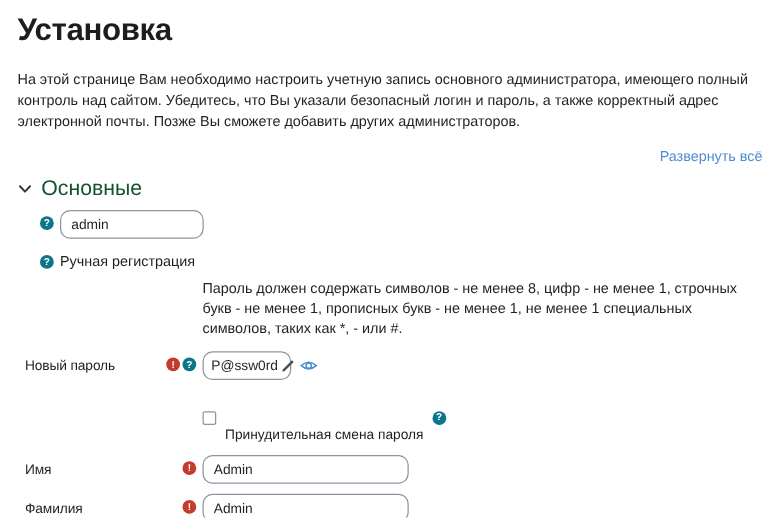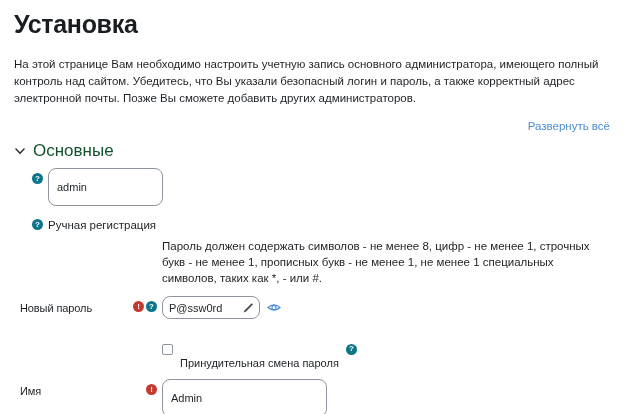--- a/index.html
+++ b/index.html
@@ -31,33 +31,33 @@
 
   .cicon {
     width:11px; height:11px; border-radius:50%; flex-shrink:0;
     display:inline-flex; align-items:center; justify-content:center;
     color:#ffffff; font-size:8px; font-weight:bold; line-height:1; cursor:pointer;
   }
   .cicon.help { background:#0d7589; }
   .cicon.req  { background:#c53a2e; cursor:default; }
 
   .tinput {
-    height:38px; border:1px solid #8f959e; border-radius:8px;
+    height:23px; border:1px solid #8f959e; border-radius:8px;
     padding:0 8px; font-size:11px; color:#1d2125;
     font-family:"Liberation Sans", sans-serif; outline:none; background:#fff;
   }
   .w115 { width:115px; }
   .w165 { width:165px; }
 
   .static-text { font-size:11.5px; padding-top:5px; }
 
   .hint { font-size:11.5px; line-height:16px; max-width:452px; margin-top:3px; margin-bottom:2px; }
 
   .pwbox {
-    height:23px; width:98px; border:1px solid #8f959e; border-radius:8px;
+    height:23px; width:71px; border:1px solid #8f959e; border-radius:8px;
     display:inline-flex; align-items:center; justify-content:space-between;
     padding:0 5px 0 6px; font-size:11px; background:#fff;
   }
   .pwbox .pwtext { white-space:nowrap; }
   .pencil { display:inline-flex; cursor:pointer; margin-left:3px; }
   .eye { display:inline-flex; margin-left:7px; cursor:pointer; }
 
   .checkbox {
     width:11px; height:11px; border:1px solid #8f959e; border-radius:2px;
     background:#fff; display:inline-block; flex-shrink:0; cursor:pointer;

